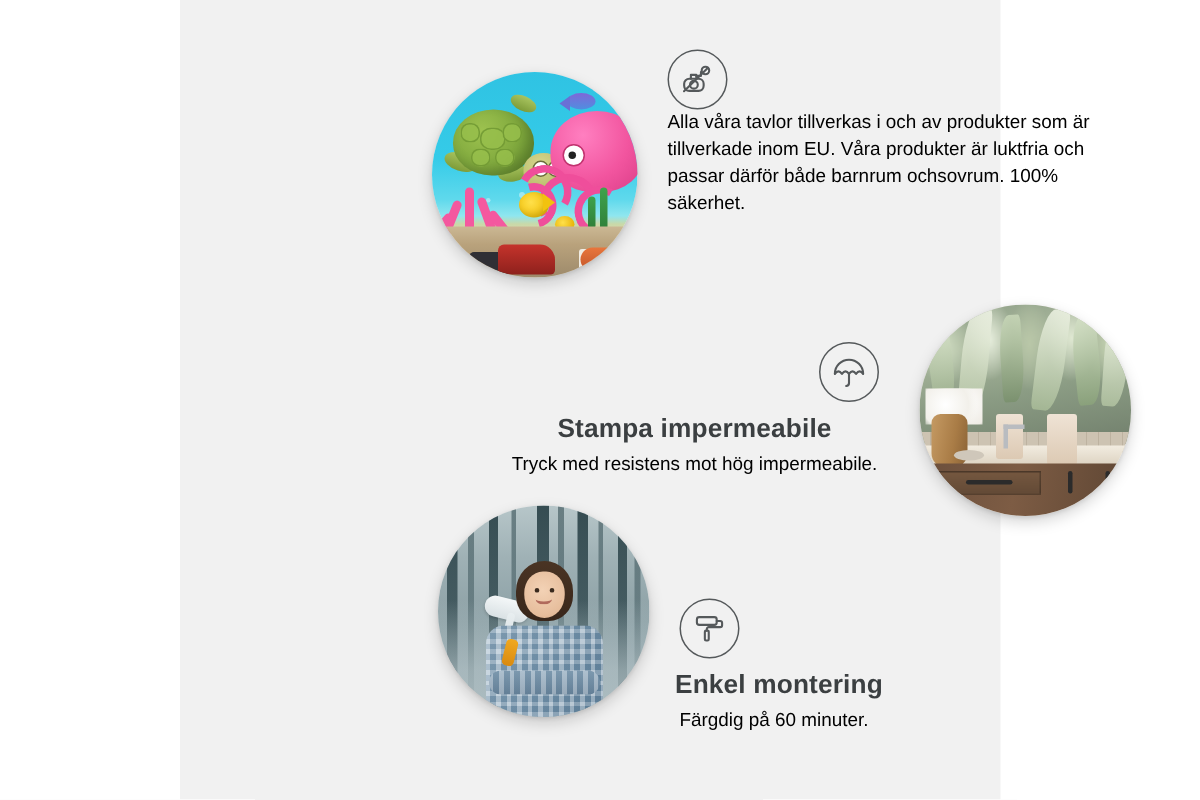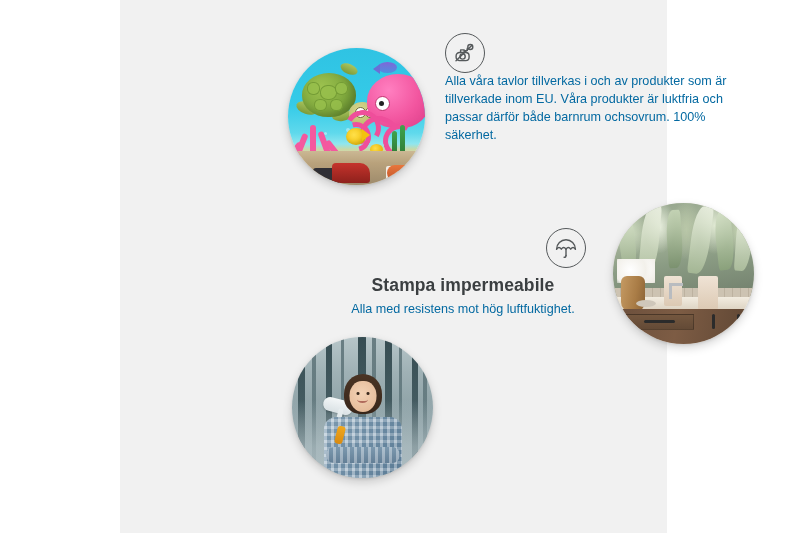--- a/index.html
+++ b/index.html
@@ -60,21 +60,21 @@
     font-size: 17.5px;
     font-weight: bold;
     color: #3b3f41;
     letter-spacing: 0.1px;
     margin: 7px 0 5px 0;
     white-space: nowrap;
   }
   .feat-desc {
     font-size: 12.6px;
     line-height: 1.42;
-    color: #0369a1;
+    color: #000000;
   }
 
   
   #feature-1 { left: 325px; top: 33px; width: 305px; }
   #img-kids  { left: 168px; top: 48px; width: 137px; height: 137px; }
 
   
   #feature-2 { left: 212px; top: 228px; width: 262px; text-align: center; }
   #feature-2 .icon-wrap { display: flex; justify-content: flex-end; padding-right: 8px; }
   #feature-2 .feat-desc { white-space: nowrap; }
@@ -430,21 +430,21 @@
         <div class="icon-badge">
           <svg width="24" height="24" viewBox="0 0 24 24" fill="none" stroke="#55595b" stroke-width="1.4" stroke-linecap="round" stroke-linejoin="round">
             <path d="M2.6 13.2a9.4 9.4 0 0 1 18.8 0"></path>
             <path d="M2.6 13.2c1.6-2.2 3.1-2.2 4.7 0 1.6-2.2 3.1-2.2 4.7 0 1.6-2.2 3.1-2.2 4.7 0 1.6-2.2 3.1-2.2 4.7 0"></path>
             <line x1="12" y1="13.2" x2="12" y2="19.4"></line>
             <path d="M12 19.4a1.9 1.9 0 0 1-1.9 1.9"></path>
           </svg>
         </div>
       </div>
       <div class="feat-title">Stampa impermeabile</div>
-      <div class="feat-desc">Alla med resistens mot hög luftfuktighet.</div>
+      <div class="feat-desc">Tryck med resistens mot hög impermeabile.</div>
     </div>
 
     <div class="circle-img" id="img-forest">
       <div class="scene">
         <div class="tree" style="left:4%;width:7px;"></div>
         <div class="tree thin" style="left:14%;width:4px;"></div>
         <div class="tree" style="left:24%;width:6px;"></div>
         <div class="tree thin" style="left:35%;width:3px;"></div>
         <div class="tree" style="left:47%;width:8px;"></div>
         <div class="tree thin" style="left:57%;width:4px;"></div>
@@ -463,15 +463,26 @@
 
         <div class="person-hair"></div>
         <div class="person-face">
           <div class="eye-dot" style="left:7px;"></div>
           <div class="eye-dot" style="right:7px;"></div>
           <div class="smile"></div>
         </div>
       </div>
     </div>
 
+    <div class="feature" id="feature-3">
+      <div class="icon-badge">
+        <svg width="24" height="24" viewBox="0 0 24 24" fill="none" stroke="#55595b" stroke-width="1.4" stroke-linecap="round" stroke-linejoin="round">
+          <rect x="3.6" y="4.4" width="13.2" height="5.2" rx="1.6"></rect>
+          <path d="M16.8 7h2.3a1.3 1.3 0 0 1 1.3 1.3v1.5a1.3 1.3 0 0 1-1.3 1.3h-7.6a1.3 1.3 0 0 0-1.3 1.3v1.0"></path>
+          <rect x="8.9" y="13.4" width="2.6" height="6.6" rx="0.8"></rect>
+        </svg>
+      </div>
+      <div class="feat-title">Enkel montering</div>
+      <div class="feat-desc">Färgdig på 60 minuter.</div>
+    </div>
 
   </div>
 </div>
 
 </body></html>

